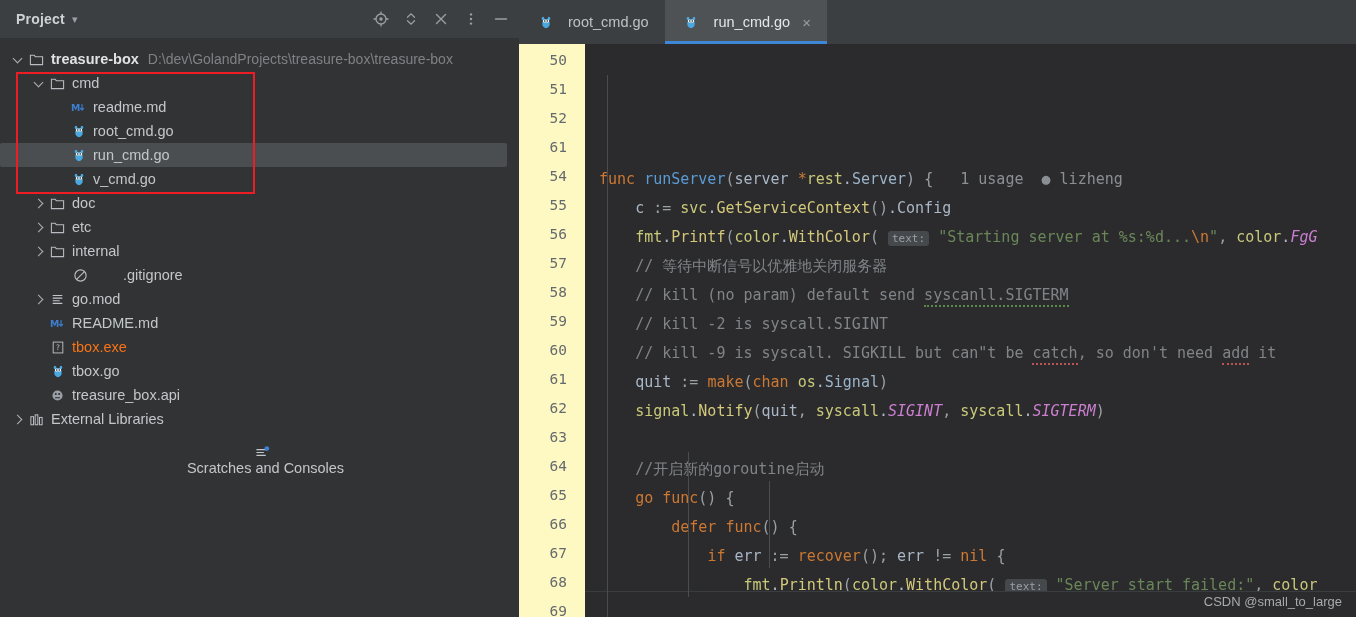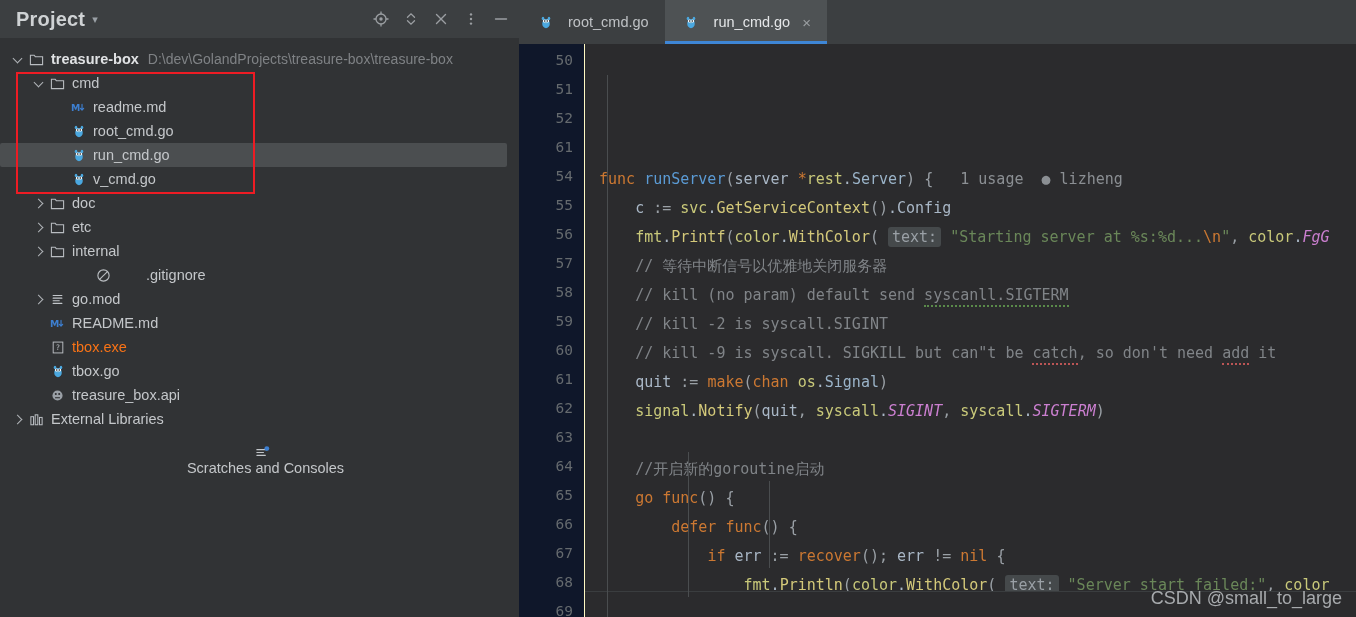--- a/index.html
+++ b/index.html
@@ -18,21 +18,21 @@
     position: relative;
     flex: 0 0 519px;
   }
   #project-header {
     height: 38px;
     display: flex; align-items: center;
     padding: 0 10px 0 16px;
     background: #3c3f41;
   }
   #project-title {
-    font-size: 20px; font-weight: bold; color: #cfd2d4;
+    font-size: 14px; font-weight: bold; color: #cfd2d4;
     letter-spacing: 0.2px;
   }
   #project-chevron {
     margin-left: 7px; color: #9aa0a6; font-size: 11px; line-height: 1;
   }
   #project-header-tools {
     margin-left: auto; display: flex; align-items: center; gap: 14px;
   }
   .hdr-icon { width: 16px; height: 16px; display: block; opacity: .82; }
 
@@ -88,21 +88,21 @@
     height: 3px; background: #3e86d6;
   }
   .tab-close { color: #9a9ea1; font-size: 15px; margin-left: 4px; line-height: 1; }
 
   #code-wrap {
     flex: 1 1 auto; display: flex; position: relative; overflow: hidden;
     background: #2b2b2d;
   }
   #gutter {
     width: 66px; flex: 0 0 66px; padding-top: 2px;
-    background: #0f172a; border-right: 1px solid #fef9c3;
+    background: #fef9c3; border-right: 7px solid #fef9c3;
     position: relative; z-index: 2;
   }
   #gutter .gl {
     height: 29px; line-height: 29px; text-align: right;
     padding-right: 11px; color: #656a6e;
     font-family: "DejaVu Sans Mono", monospace; font-size: 14.5px;
   }
   #code {
     flex: 1 1 auto; padding-top: 2px; position: relative;
     font-family: "DejaVu Sans Mono", monospace; font-size: 15px;
@@ -124,29 +124,29 @@
   .pkg { color: #c9c97a; }           
   .str { color: #6a8759; }           
   .esc { color: #cc7832; }           
   .num { color: #6897bb; }           
   .cm  { color: #808488; }           
   .cnst{ color: #cb7fd0; font-style: italic; }  
   .hint{ color: #8b8f93; }           
   .pm  { color: #9aa0a6; }           
   .hintbox {
     background: #45494b; color: #9aa0a6; border-radius: 3px;
-    padding: 1px 4px; font-size: 15px;
+    padding: 1px 4px; font-size: 11px;
   }
   .sq-red  { border-bottom: 2px dotted #b55; padding-bottom: 1px; }
   .sq-grn  { border-bottom: 2px dotted #5a8a4a; padding-bottom: 1px; }
 
   
   #watermark {
     position: absolute; right: 14px; bottom: 8px;
-    color: #b9bcbf; font-size: 18px; opacity: .88;
+    color: #b9bcbf; font-size: 13px; opacity: .88;
     font-family: "Liberation Sans", sans-serif;
   }
   #status-strip {
     position: absolute; left: 0; right: 0; bottom: 0; height: 26px;
     background: #2b2b2d; border-top: 1px solid #3a3d3f;
   }
 </style>
 </head>
 <body>
 
@@ -289,21 +289,21 @@
         </div>
         <div class="row" style="padding-left: 33px;">
           <span class="twisty closed"></span>
           <span class="ico">
             <svg width="15" height="15" viewBox="0 0 16 16">
               <path d="M1.5 3.5h4l1.2 1.5h7.8v8.5h-13z" fill="none" stroke="#b9bdc1" stroke-width="1.15"></path>
             </svg>
           </span>
           <span class="lbl">internal</span>
         </div>
-        <div class="row" style="padding-left: 51px; gap: 28px;">
+        <div class="row" style="padding-left: 28px; gap: 28px;">
           <span class="twisty none"></span>
           <span class="ico">
             <svg width="15" height="15" viewBox="0 0 16 16">
               <circle cx="8" cy="8" r="6" fill="none" stroke="#b9bdc1" stroke-width="1.2"></circle>
               <path d="M3.8 12.2L12.2 3.8" stroke="#b9bdc1" stroke-width="1.2"></path>
             </svg>
           </span>
           <span class="lbl">.gitignore</span>
         </div>
         <div class="row" style="padding-left: 33px;">

